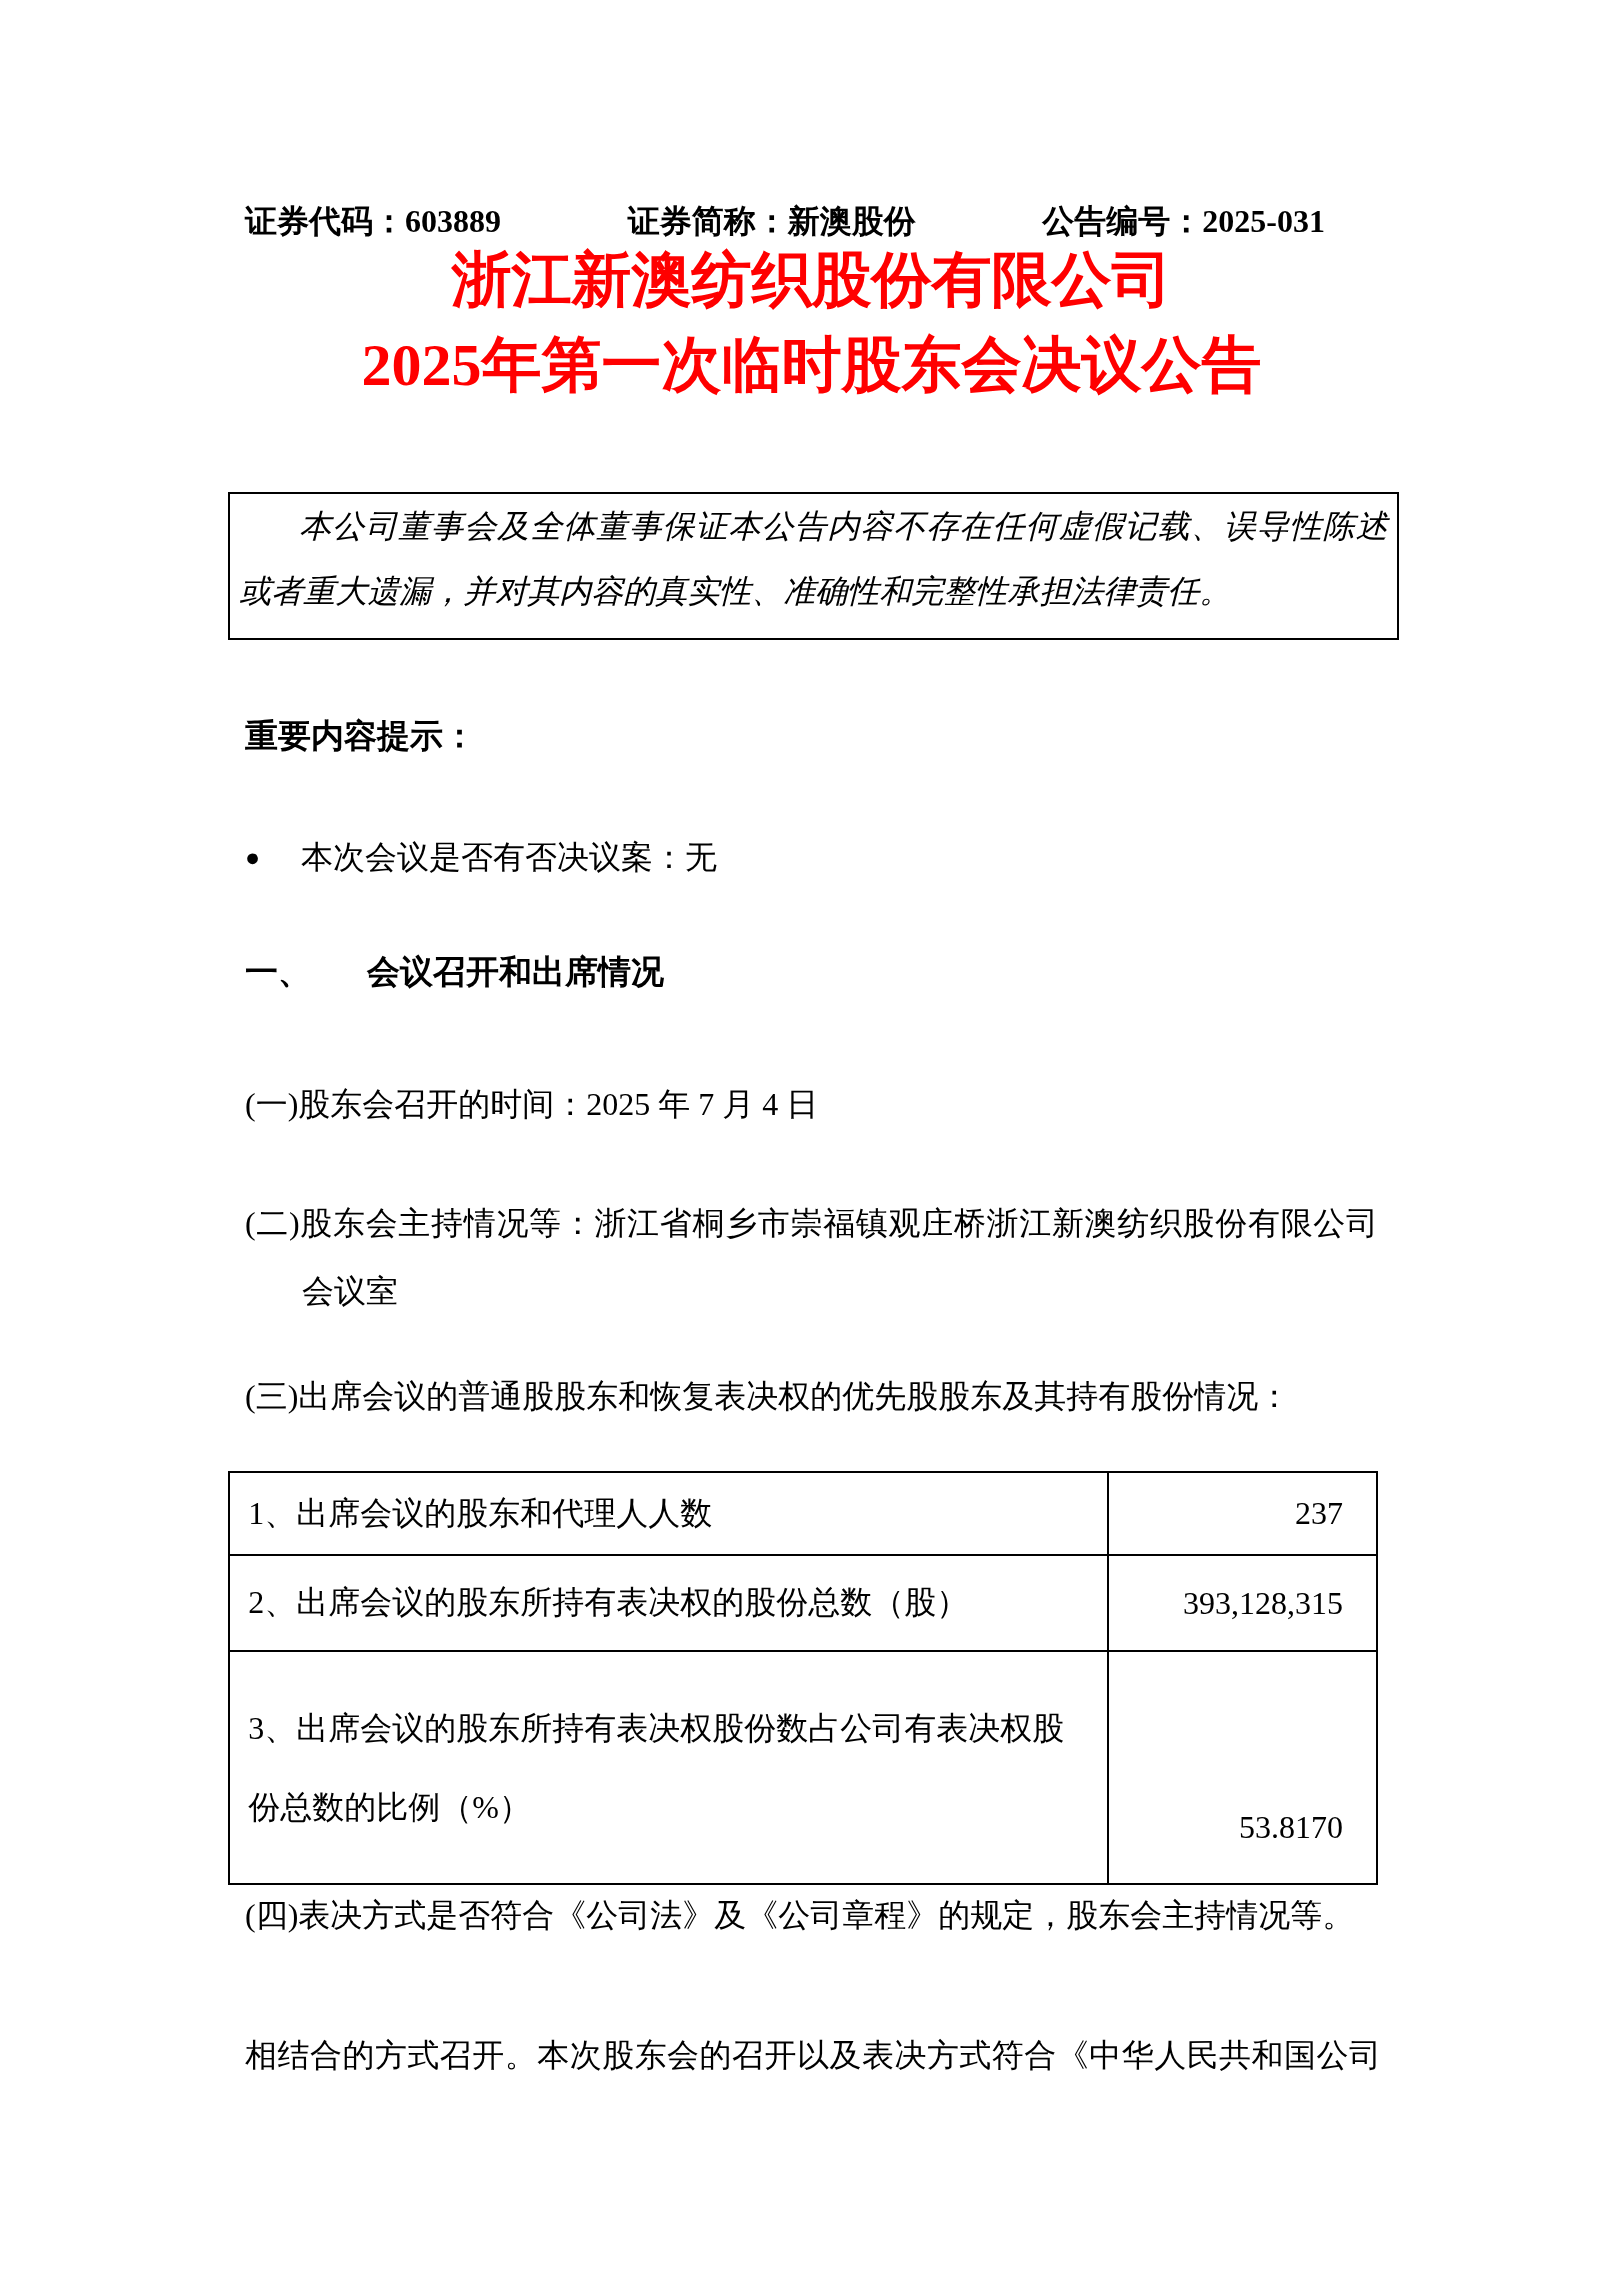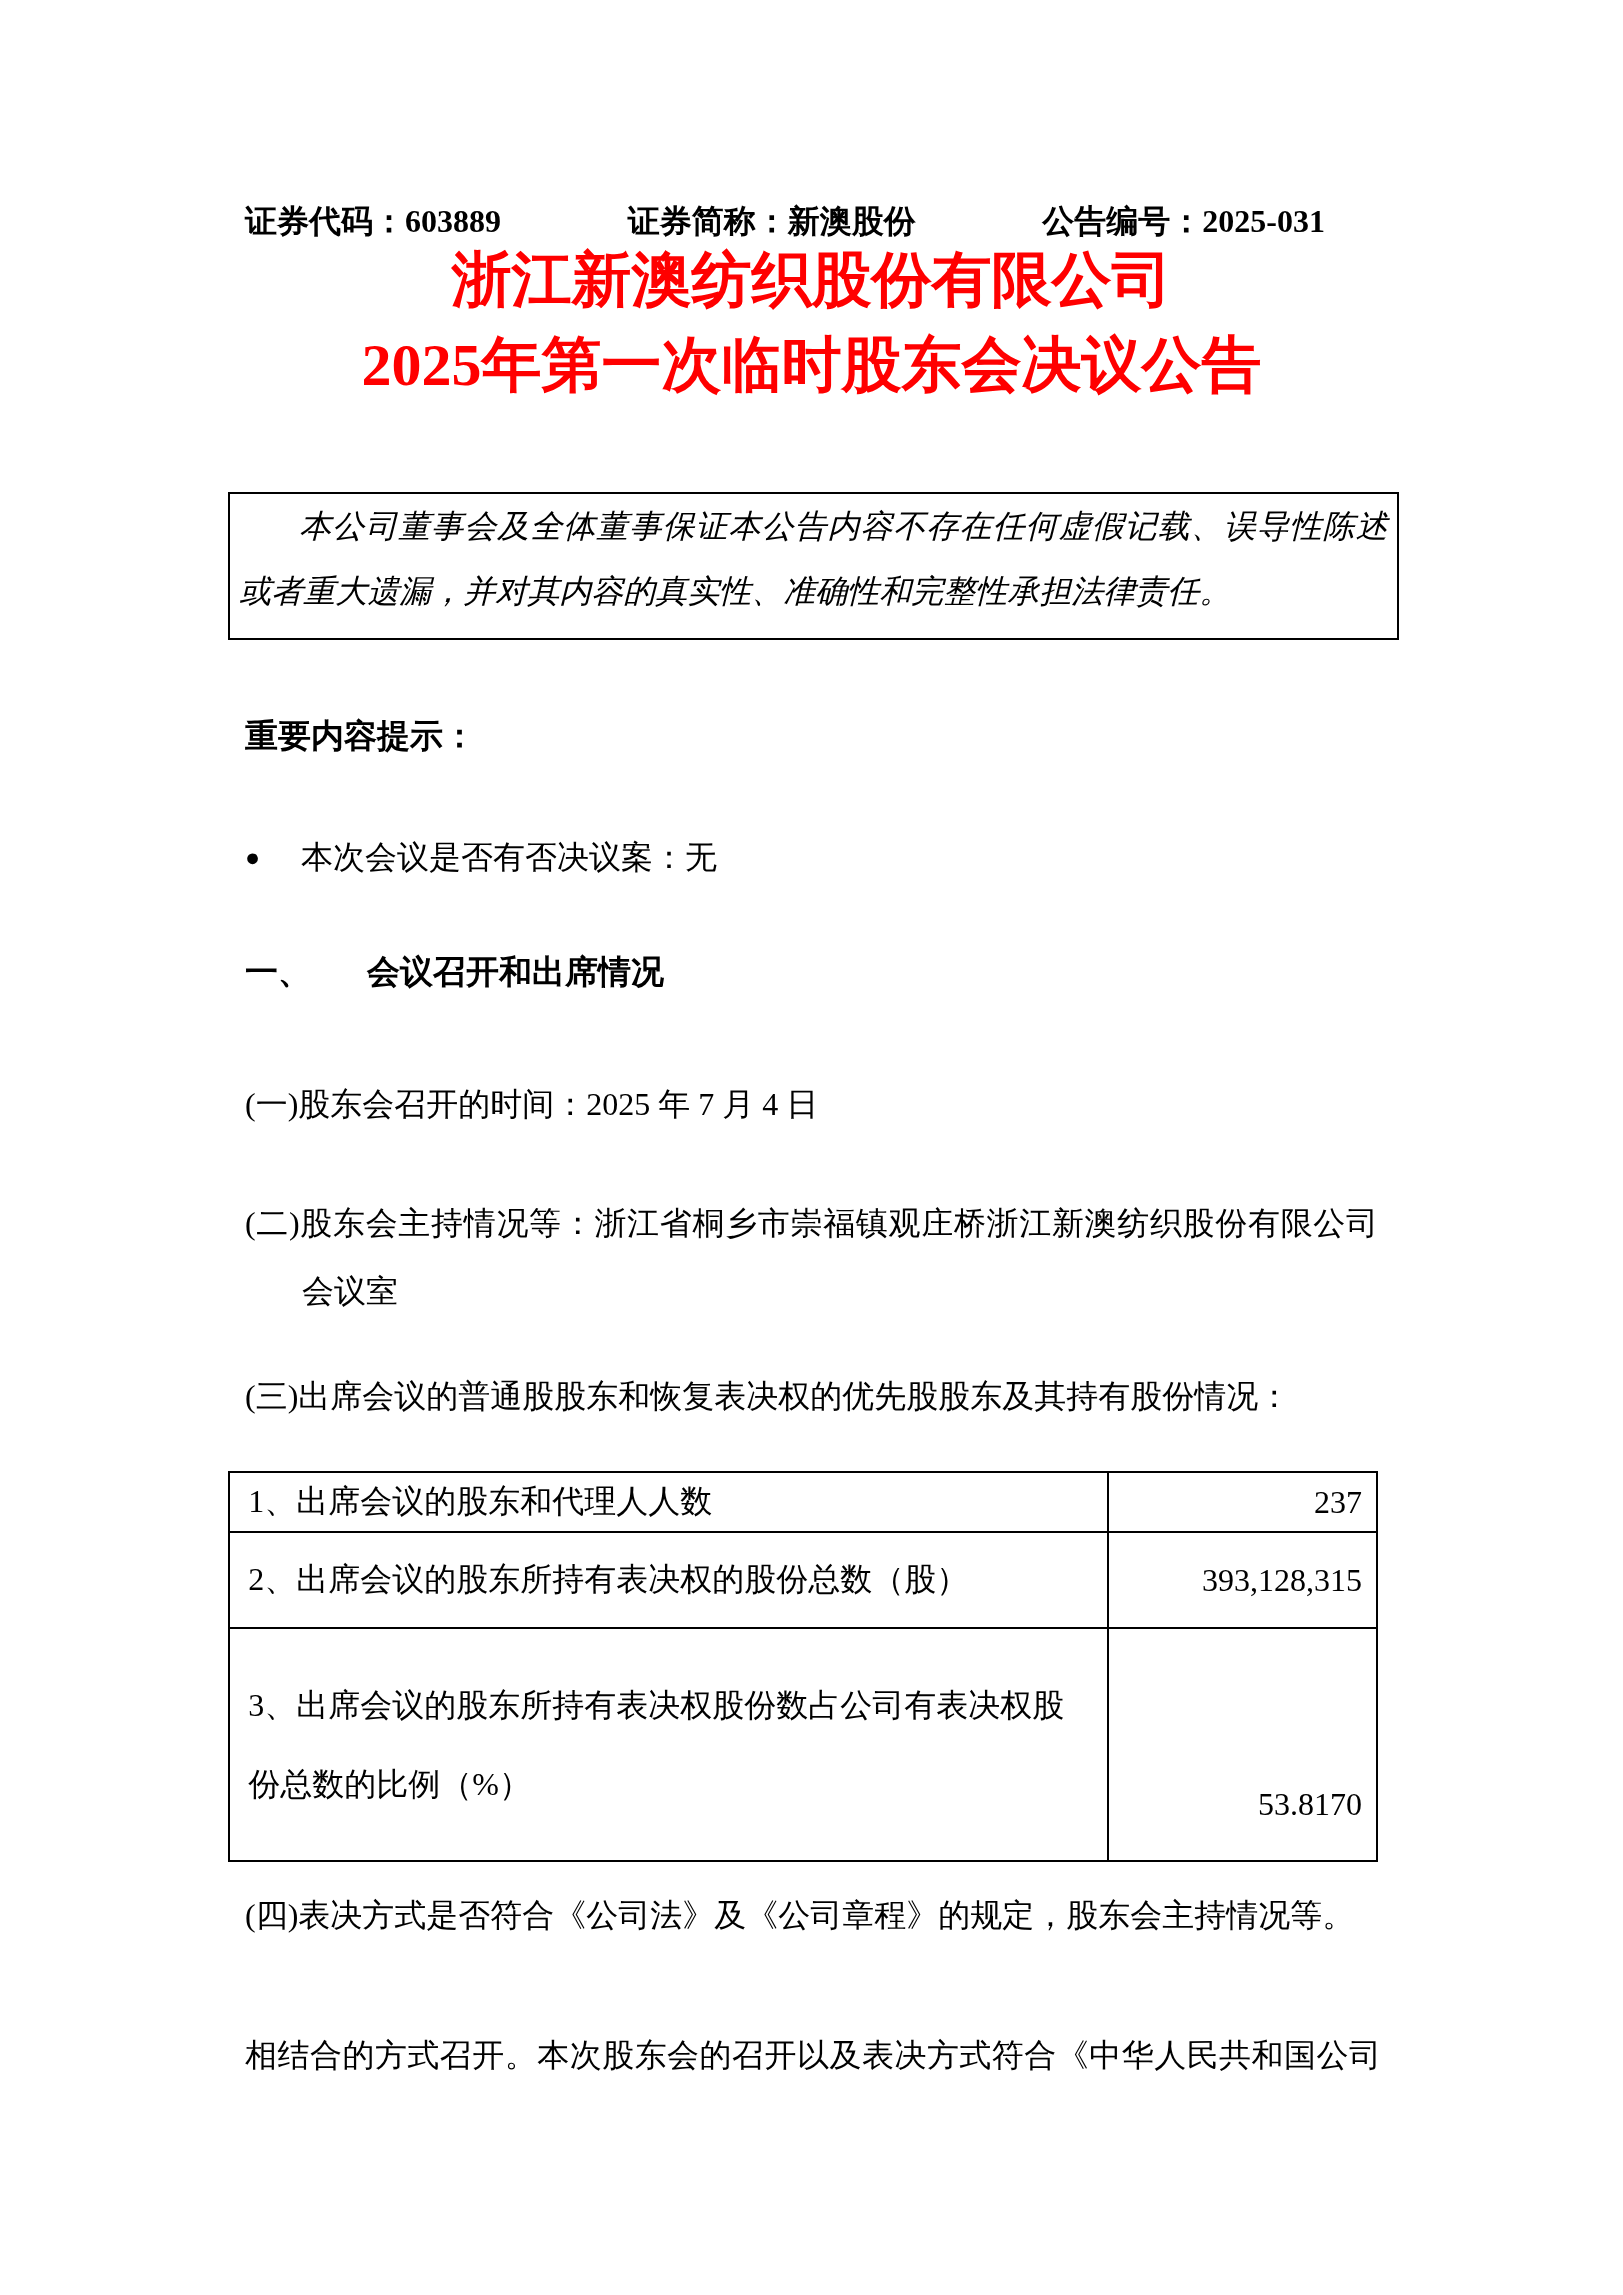--- a/index.html
+++ b/index.html
@@ -48,22 +48,22 @@
   .para{left:245px;width:1136px;font-size:32px;line-height:43px;}
   .para1{top:1992px;}
   .para2{top:2034px;}
   
   .attendance{
     position:absolute;left:228px;top:1471px;width:1150px;
     border-collapse:collapse;table-layout:fixed;font-size:32px;
   }
   .attendance td{border:2.6px solid #000;padding:0;vertical-align:middle;}
   .attendance td.label{padding-left:18.3px;}
-  .attendance td.value{text-align:right;padding-right:14px;}
-  .r1{height:60px;border-radius:21px;}
+  .attendance td.value{text-align:right;padding-right:33px;}
+  .r1{height:83px;border-radius:21px;}
   .r2{height:96px;}
   .r3{height:233px;}
   .r3 td.label div{line-height:79px;}
   .r3 td.value{vertical-align:bottom;padding-bottom:15.7px;line-height:79px;}
 </style>
 </head>
 <body>
 
 <div class="page">
 

